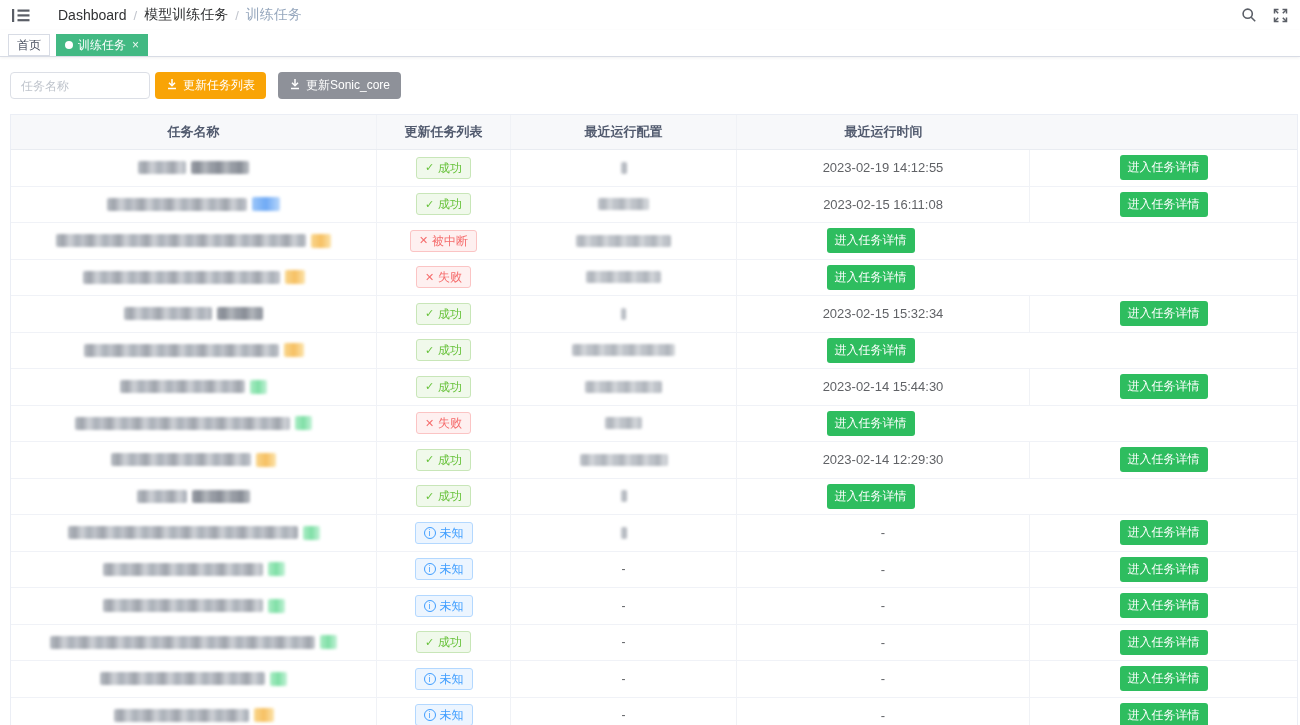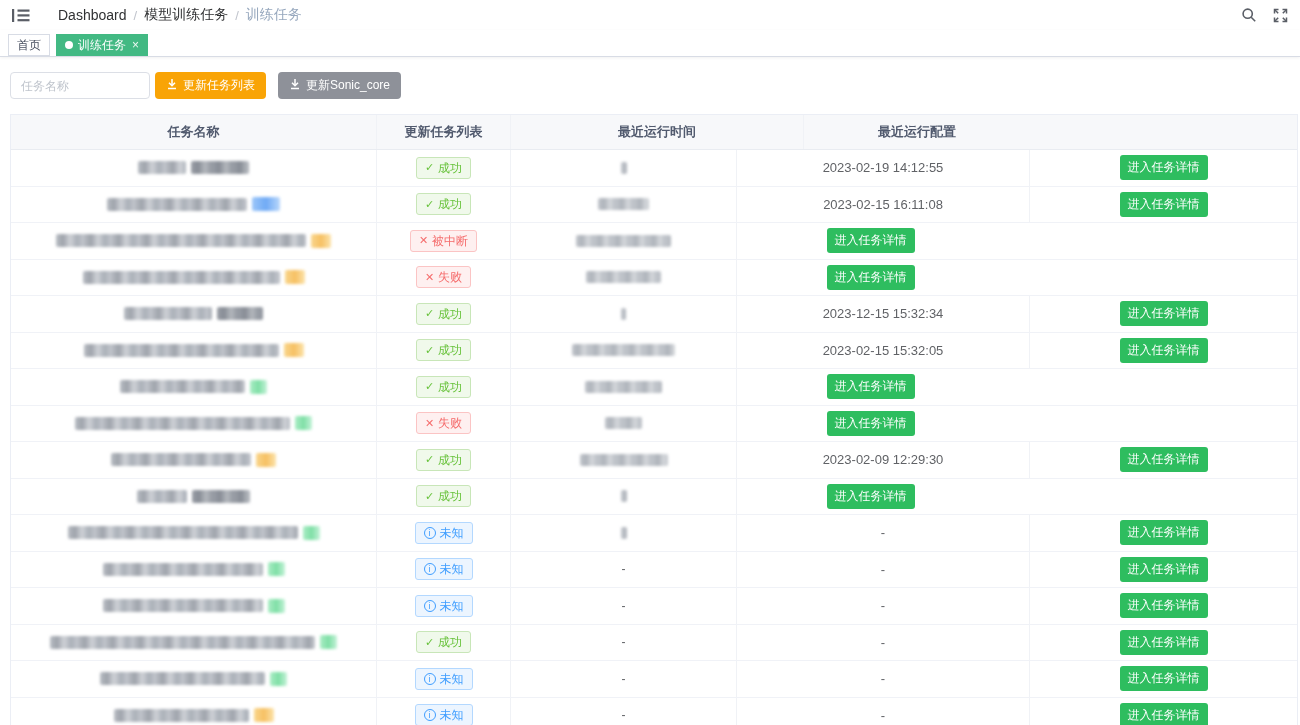--- a/index.html
+++ b/index.html
@@ -145,22 +145,22 @@
       </svg>
     </span>
     <span>更新Sonic_core</span>
   </button>
 </div>
 
 <div class="table">
   <div class="thead">
     <div class="th c1">任务名称</div>
     <div class="th c2">更新任务列表</div>
+    <div class="th c3">最近运行配置</div>
     <div class="th c4">最近运行时间</div>
-    <div class="th c3">最近运行配置</div>
   </div>
   <div id="table-body">
       <div class="tr">
         <div class="td c1">
           <div class="name-wrap">
             <span class="mosaic" style="width: 48px;"></span>
             <span class="mosaic dark" style="width: 58px;"></span>
           </div>
         </div>
         <div class="td c2">
@@ -252,21 +252,21 @@
         <div class="td c2">
           <span class="badge success">
             <span class="b-icon">✓</span>
             <span>成功</span>
           </span>
         </div>
         <div class="td c3">
           <span class="mosaic cfg" style="width: 5px;"></span>
         </div>
         <div class="td c4">
-          <span>2023-12-15 15:32:34</span>
+          <span>2023-02-15 15:32:34</span>
         </div>
         <div class="td c5">
           <button class="action-btn">进入任务详情</button>
         </div>
       </div>
       <div class="tr">
         <div class="td c1">
           <div class="name-wrap">
             <span class="mosaic" style="width: 195px;"></span>
             <span class="tag-chip tag-yellow"></span>
@@ -274,42 +274,42 @@
         </div>
         <div class="td c2">
           <span class="badge success">
             <span class="b-icon">✓</span>
             <span>成功</span>
           </span>
         </div>
         <div class="td c3">
           <span class="mosaic cfg" style="width: 103px;"></span>
         </div>
-        <div class="td c4">
-          <span>2023-02-15 15:32:05</span>
-        </div>
         <div class="td c5">
           <button class="action-btn">进入任务详情</button>
         </div>
       </div>
       <div class="tr">
         <div class="td c1">
           <div class="name-wrap">
             <span class="mosaic" style="width: 125px;"></span>
             <span class="tag-chip tag-green"></span>
           </div>
         </div>
         <div class="td c2">
           <span class="badge success">
             <span class="b-icon">✓</span>
             <span>成功</span>
           </span>
         </div>
         <div class="td c3">
           <span class="mosaic cfg" style="width: 77px;"></span>
+        </div>
+        <div class="td c4">
+          <span>2023-02-14 15:44:30</span>
         </div>
         <div class="td c5">
           <button class="action-btn">进入任务详情</button>
         </div>
       </div>
       <div class="tr">
         <div class="td c1">
           <div class="name-wrap">
             <span class="mosaic" style="width: 215px;"></span>
             <span class="tag-chip tag-green"></span>
@@ -338,21 +338,21 @@
         <div class="td c2">
           <span class="badge success">
             <span class="b-icon">✓</span>
             <span>成功</span>
           </span>
         </div>
         <div class="td c3">
           <span class="mosaic cfg" style="width: 88px;"></span>
         </div>
         <div class="td c4">
-          <span>2023-02-09 12:29:30</span>
+          <span>2023-02-14 12:29:30</span>
         </div>
         <div class="td c5">
           <button class="action-btn">进入任务详情</button>
         </div>
       </div>
       <div class="tr">
         <div class="td c1">
           <div class="name-wrap">
             <span class="mosaic" style="width: 50px;"></span>
             <span class="mosaic dark" style="width: 58px;"></span>

